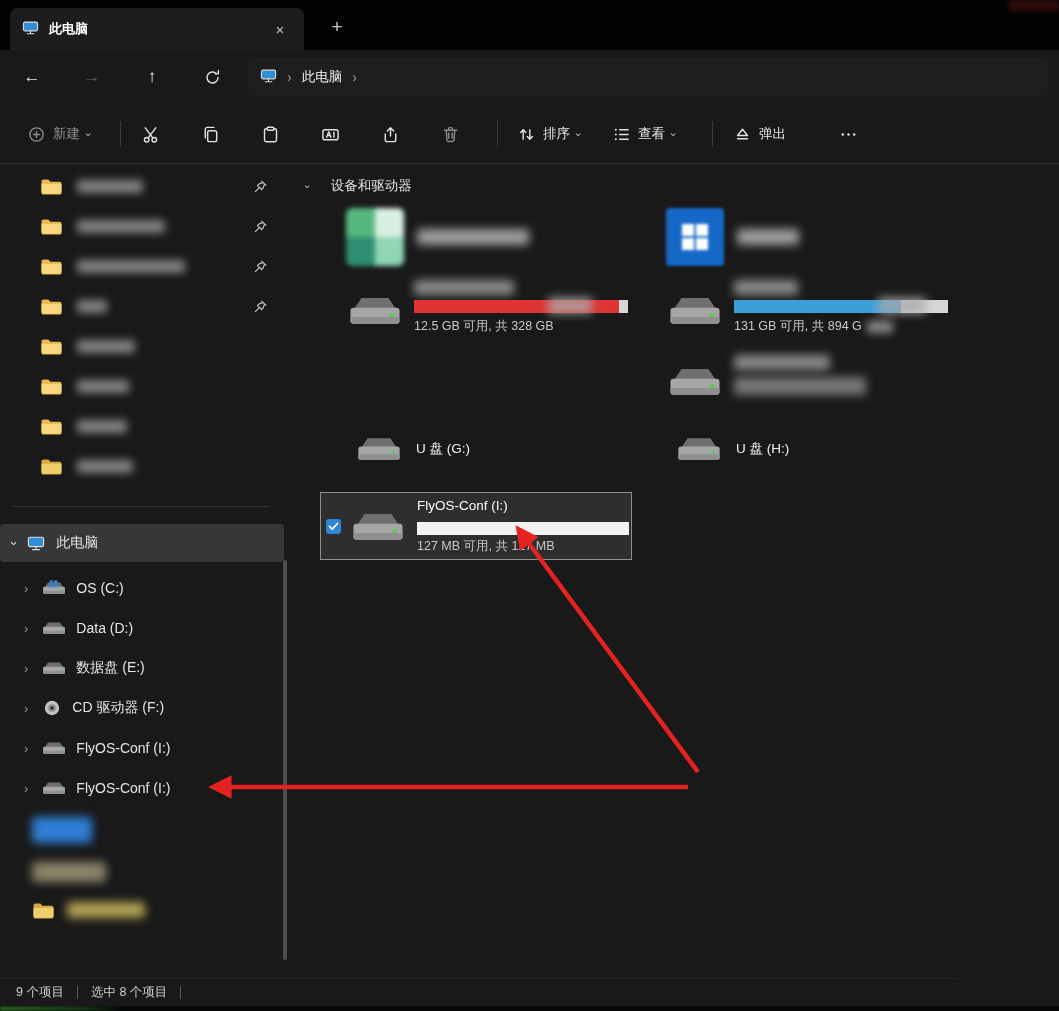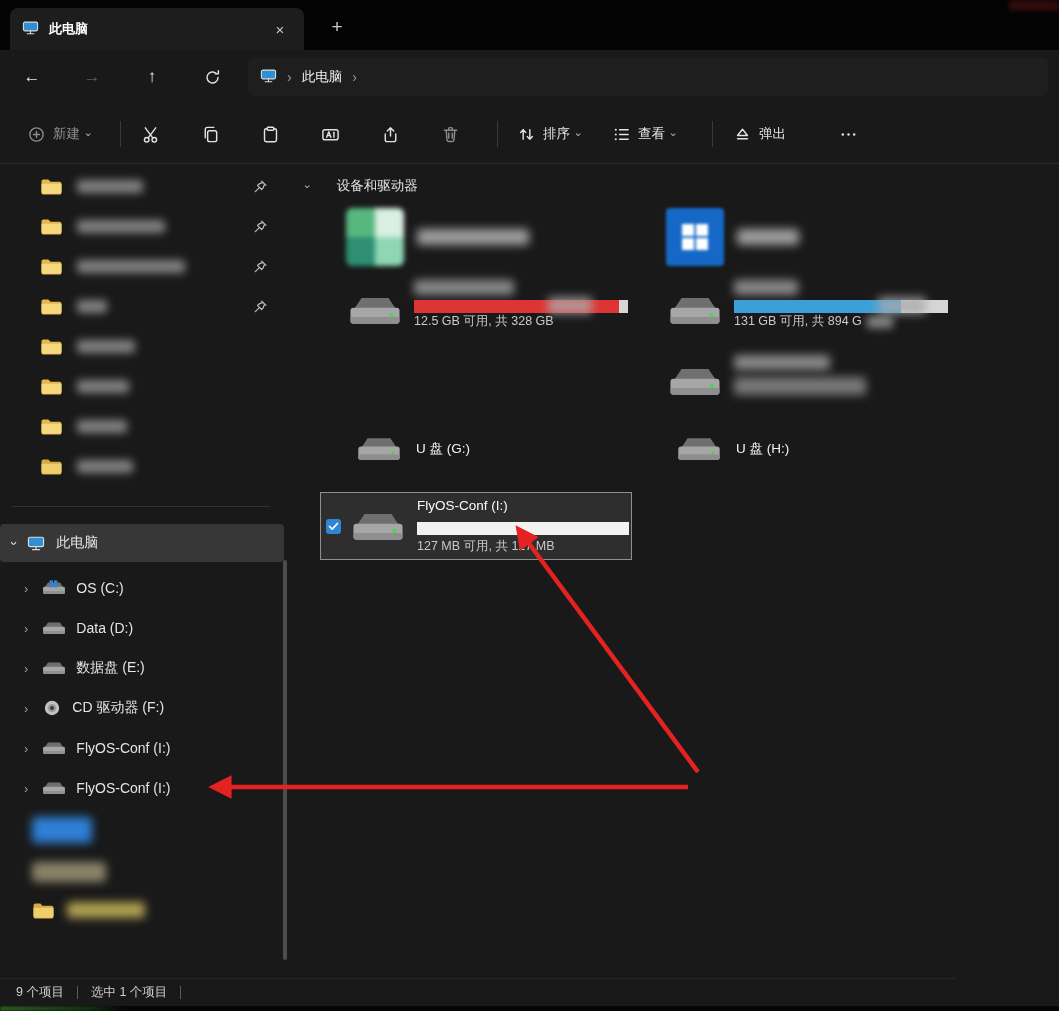--- a/index.html
+++ b/index.html
@@ -43,37 +43,37 @@
   .pin { margin-left:auto; margin-right:14px; display:flex; }
   .side-sep { position:absolute; left:12px; top:342px; width:258px; height:1px; background:#323232; }
   .this-pc { left:0; top:360px; width:284px; height:38px; background:#373737; border-radius:4px; padding-left:12px; gap:11px; }
   .side-drive { padding-left:20px; gap:10px; }
   .side-chev { font-size:13px; color:#9a9a9a; }
   .side-scroll { position:absolute; left:283px; top:396px; width:4px; height:400px; background:#4d4d4d; border-radius:2px; }
   .bblur { filter:blur(5px); border-radius:4px; }
 
   
   .main { position:absolute; left:300px; top:164px; width:759px; height:814px; }
-  .section-hdr { position:absolute; left:6px; top:13px; display:flex; align-items:center; gap:27px; font-size:13.5px; color:#e2e2e2; }
+  .section-hdr { position:absolute; left:6px; top:13px; display:flex; align-items:center; gap:21px; font-size:13.5px; color:#e2e2e2; }
   .tile { position:absolute; width:312px; }
   .tile.icon-row { height:68px; display:flex; align-items:center; padding-left:26px; gap:13px; }
   .green-app { width:58px; height:58px; display:grid; grid-template-columns:1fr 1fr; grid-template-rows:1fr 1fr;
                filter:blur(2.5px); border-radius:6px; overflow:hidden; }
   .blue-app { width:58px; height:58px; background:#1668c7; border-radius:4px; display:flex; align-items:center; justify-content:center; filter:blur(1.5px); }
   .panes { display:grid; grid-template-columns:12px 12px; grid-template-rows:12px 12px; gap:2px; }
   .panes i { background:#fff; display:block; }
   .name-blur { filter:blur(5px); border-radius:3px; background:#b5b5b5; opacity:.85; height:16px; }
   .tile.bar-tile { height:66px; }
   .bar-tile .d-icon { position:absolute; left:28px; top:15px; }
   .t-body { position:absolute; left:94px; top:0; width:218px; }
   .name-row { height:19px; display:flex; align-items:center; }
   .name-txt { font-size:13.5px; color:#f2f2f2; }
   .bar { margin-top:3px; width:214px; height:13px; background:#d6d6d6; position:relative; overflow:hidden; }
   .bar .fill { position:absolute; left:0; top:0; bottom:0; }
-  .usage { font-size:12.5px; color:#c9c9c9; display:flex; align-items:center; gap:5px; white-space:nowrap;text-align:center; }
+  .usage { margin-top:5px; font-size:12.5px; color:#c9c9c9; display:flex; align-items:center; gap:5px; white-space:nowrap;text-align:center; }
   .patch { position:absolute; filter:blur(5px); border-radius:3px; background:#aaa; opacity:.8; }
   .tile.small-row { height:46px; display:flex; align-items:center; padding-left:36px; gap:14px; }
   .tile.selected { height:68px; border:1px solid #8f8f8f; background:#2e2e2e; }
   .selected .d-icon { position:absolute; left:30px; top:16px; }
   .checkbox { position:absolute; left:5px; top:26px; width:15px; height:15px; background:#2f86d2; border-radius:3px;
               display:flex; align-items:center; justify-content:center; }
   .sel-name { position:absolute; left:96px; top:5px; font-size:13.5px; color:#fafafa; }
   .sel-bar { position:absolute; left:96px; top:26px; width:212px; }
   .sel-usage { position:absolute; left:96px; top:45px; font-size:12.5px; color:#c9c9c9; }
   .line-blur { filter:blur(5px); border-radius:3px; background:#a5a5a5; opacity:.8; }
@@ -563,21 +563,21 @@
       <div class="bar sel-bar" style="background: rgb(242, 242, 242);">
         <div class="fill" style="width: 0%; background: rgb(242, 242, 242);"></div>
       </div>
       <span class="sel-usage">127 MB 可用, 共 127 MB</span>
     </div>
   </div>
 
   <div class="statusbar">
     <span>9 个项目</span>
     <span class="sb-sep"></span>
-    <span>选中 1 个项目</span>
+    <span>选中 8 个项目</span>
     <span class="sb-sep"></span>
   </div>
   <div class="bottomstrip">
     <div class="green-smear"></div>
   </div>
 
   <svg class="arrow-overlay" width="1059" height="1011" viewBox="0 0 1059 1011">
     <defs>
       <marker id="arr" viewBox="0 0 10 10" refX="7.5" refY="5" markerWidth="5.2" markerHeight="5.2" orient="auto">
         <path d="M0 0 L10 5 L0 10 Z" fill="#e52222"></path>

